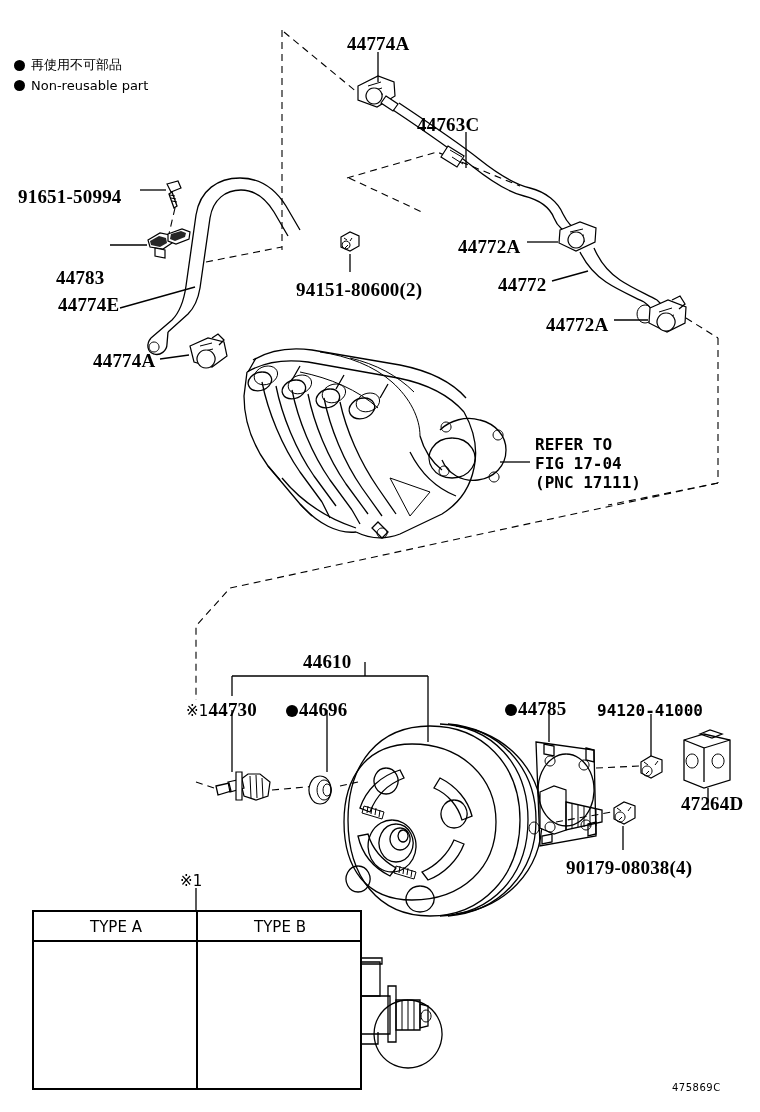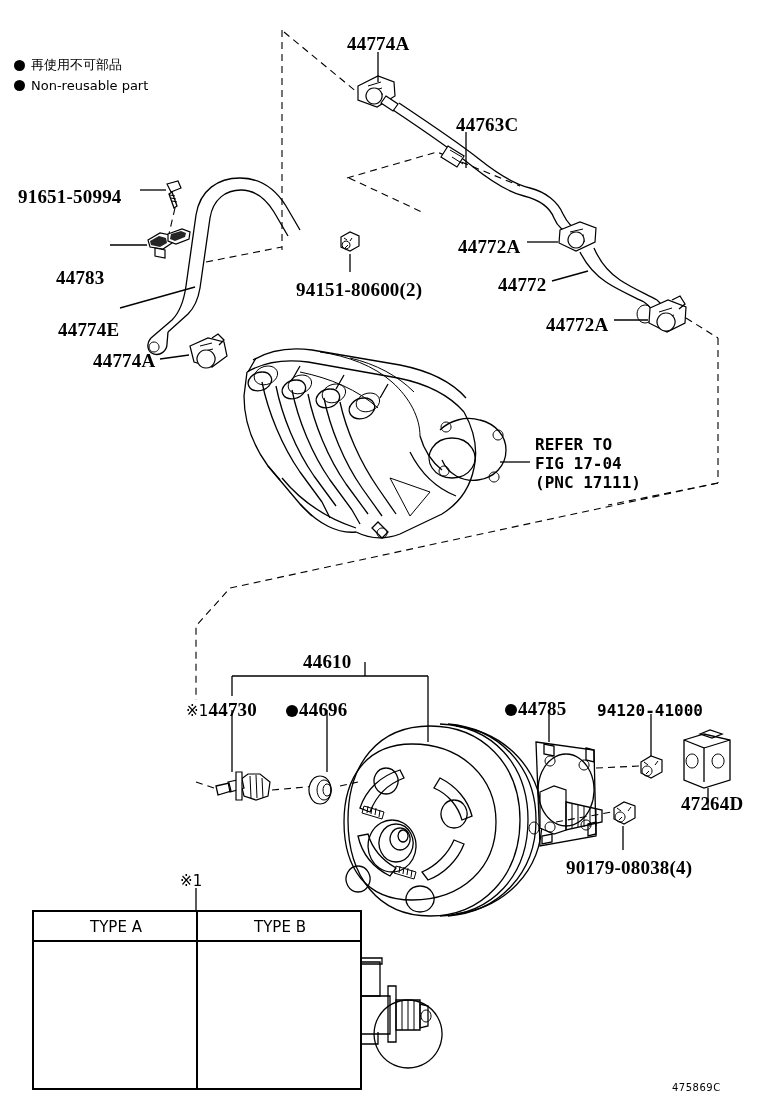--- a/index.html
+++ b/index.html
@@ -424,24 +424,24 @@
     <span class="legend-dot"></span>
     <span class="legend-jp">再使用不可部品</span>
   </div>
   <div class="legend-row" style="left:14px; top:38px;">
     <span class="legend-dot"></span>
     <span class="legend-en">Non-reusable part</span>
   </div>
 
   <div class="lbl" style="left:18px; top:186px;">91651-50994</div>
   <div class="lbl" style="left:56px; top:239px;margin-top:28px;">44783</div>
-  <div class="lbl" style="left:58px; top:319px;">44774E</div>
+  <div class="lbl" style="left:58px; top:294px;">44774E</div>
   <div class="lbl" style="left:93px; top:350px;">44774A</div>
   <div class="lbl" style="left:347px; top:33px;">44774A</div>
-  <div class="lbl" style="left:456px; top:114px;">44763C</div>
+  <div class="lbl" style="left:417px; top:114px;">44763C</div>
   <div class="lbl" style="left:296px; top:279px;">94151-80600(2)</div>
   <div class="lbl" style="left:458px; top:236px;">44772A</div>
   <div class="lbl" style="left:498px; top:274px;">44772</div>
   <div class="lbl" style="left:546px; top:314px;">44772A</div>
   <div class="lbl" style="left:303px; top:651px;">44610</div>
 
   <div class="lbl" style="left:186px; top:699px;">
     <span class="star-pre">※1</span><span>44730</span>
   </div>
 

